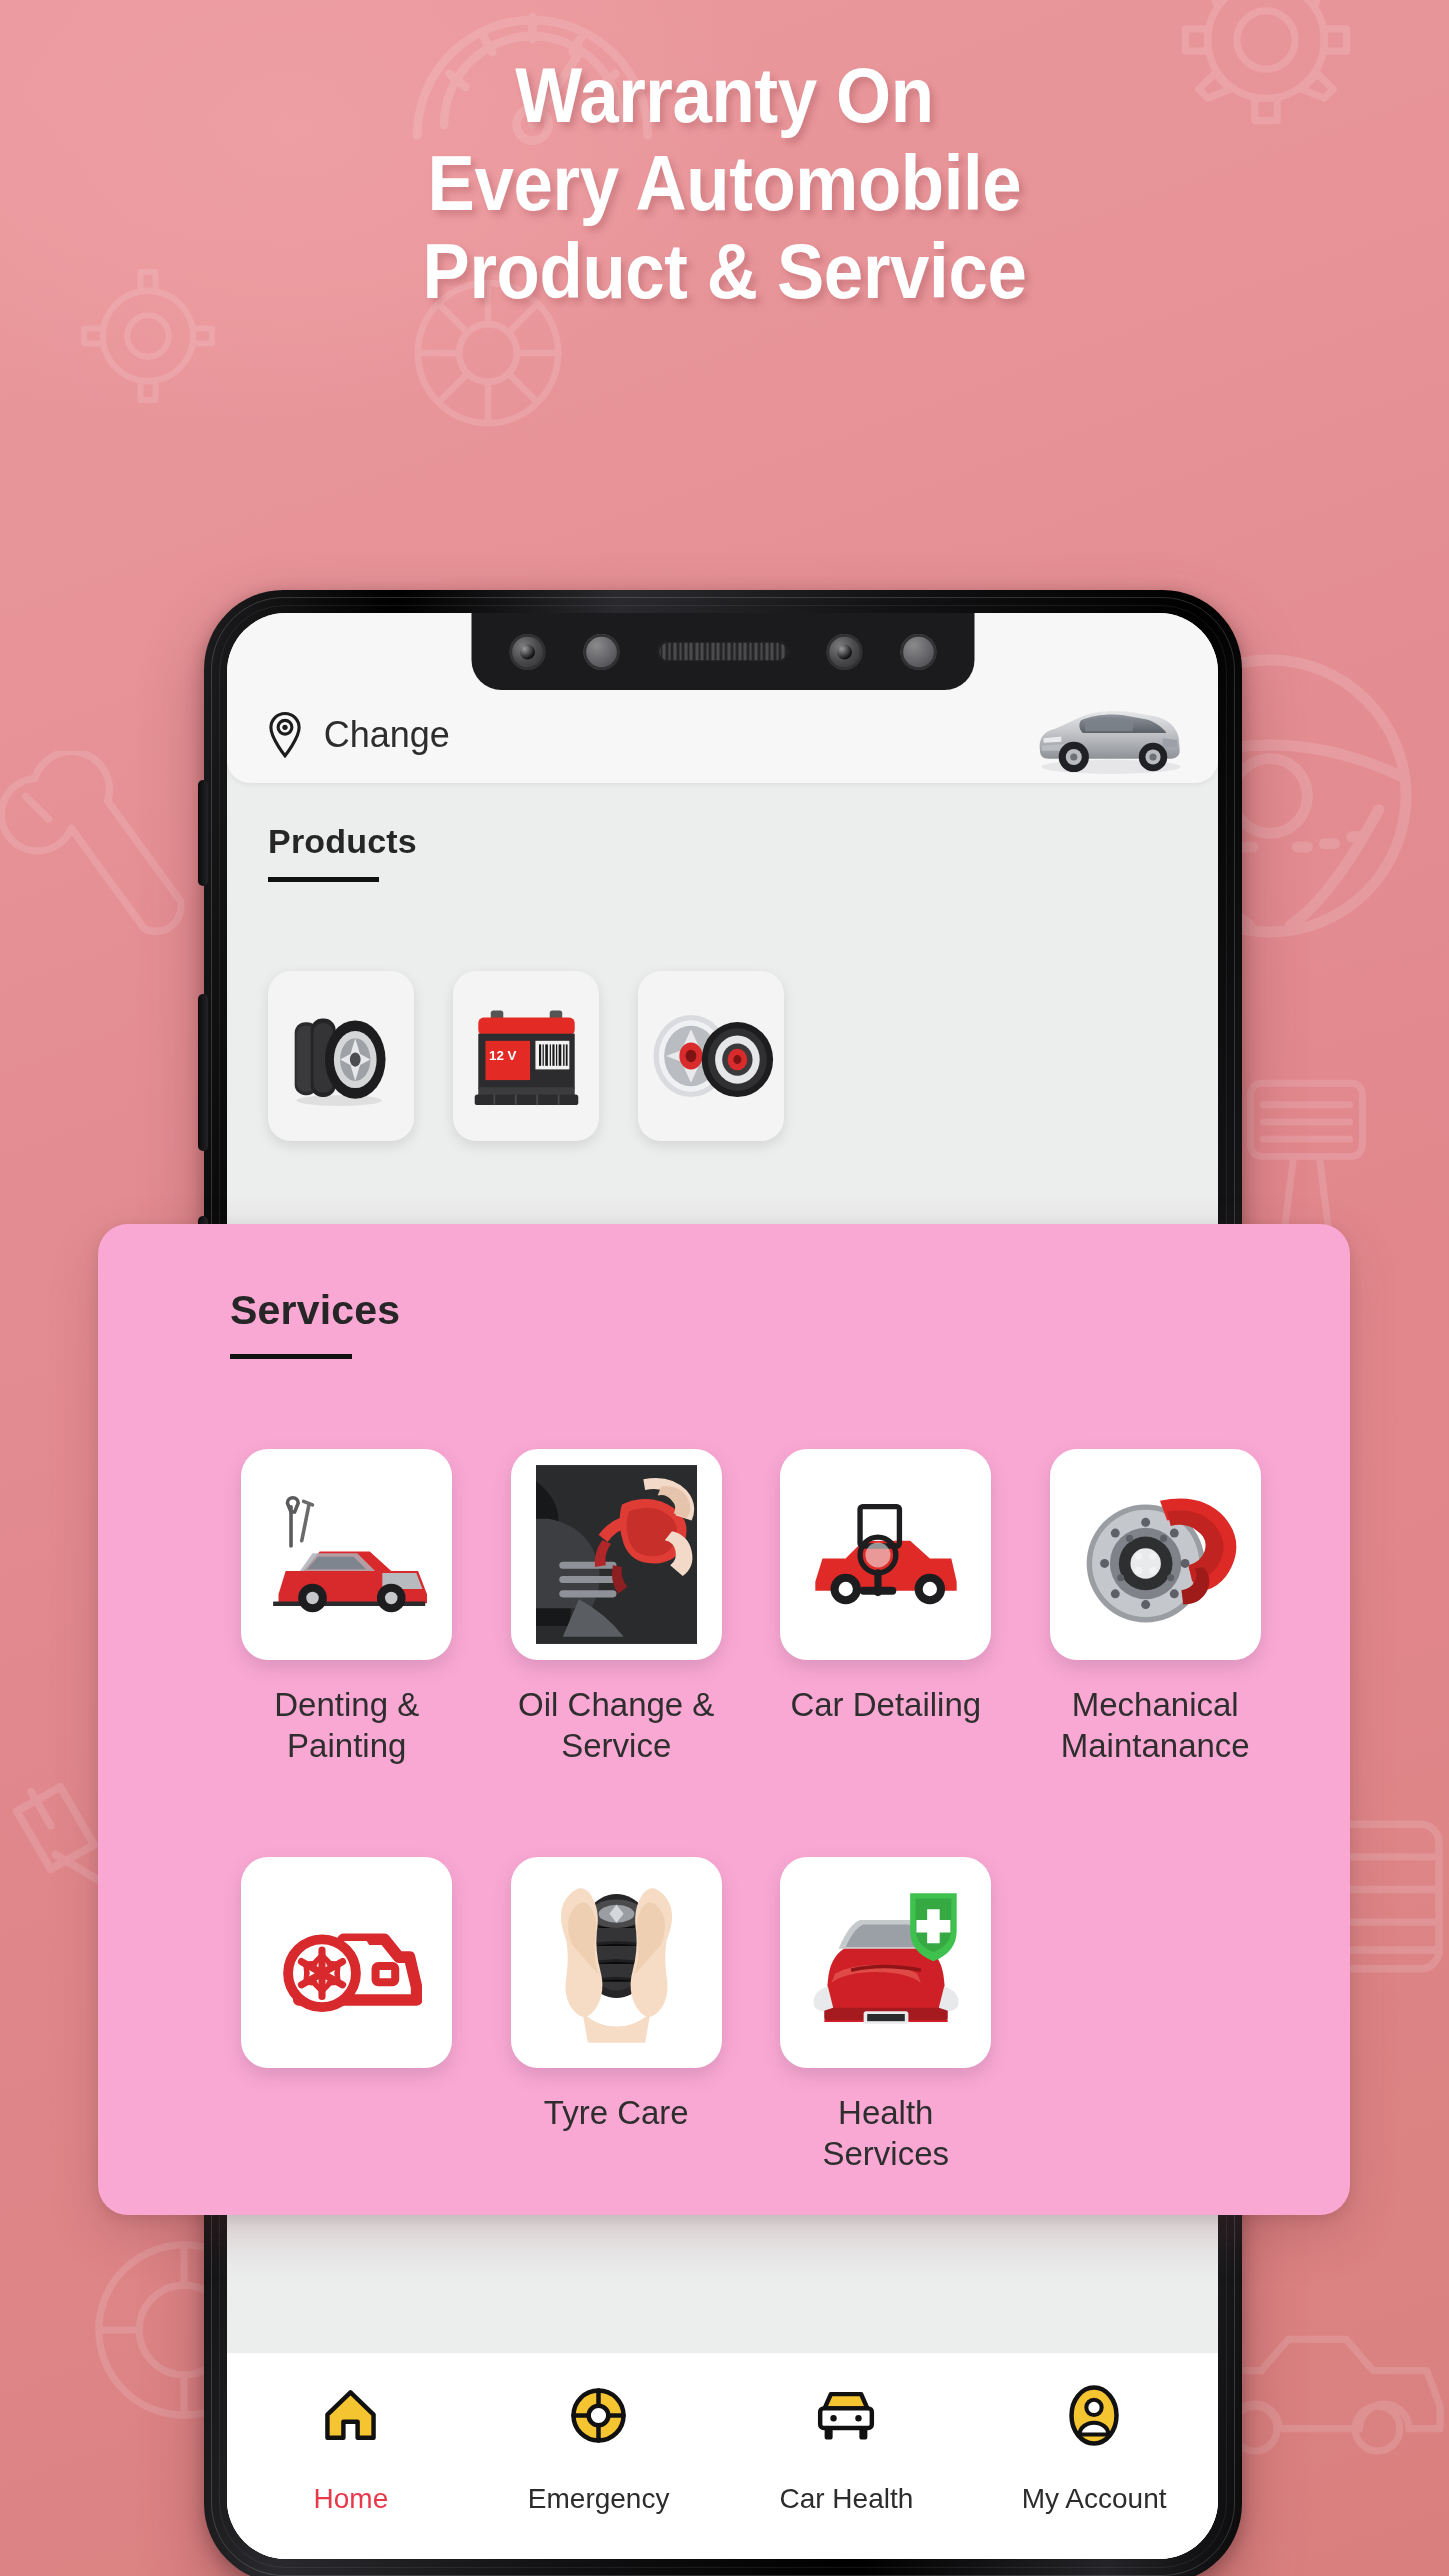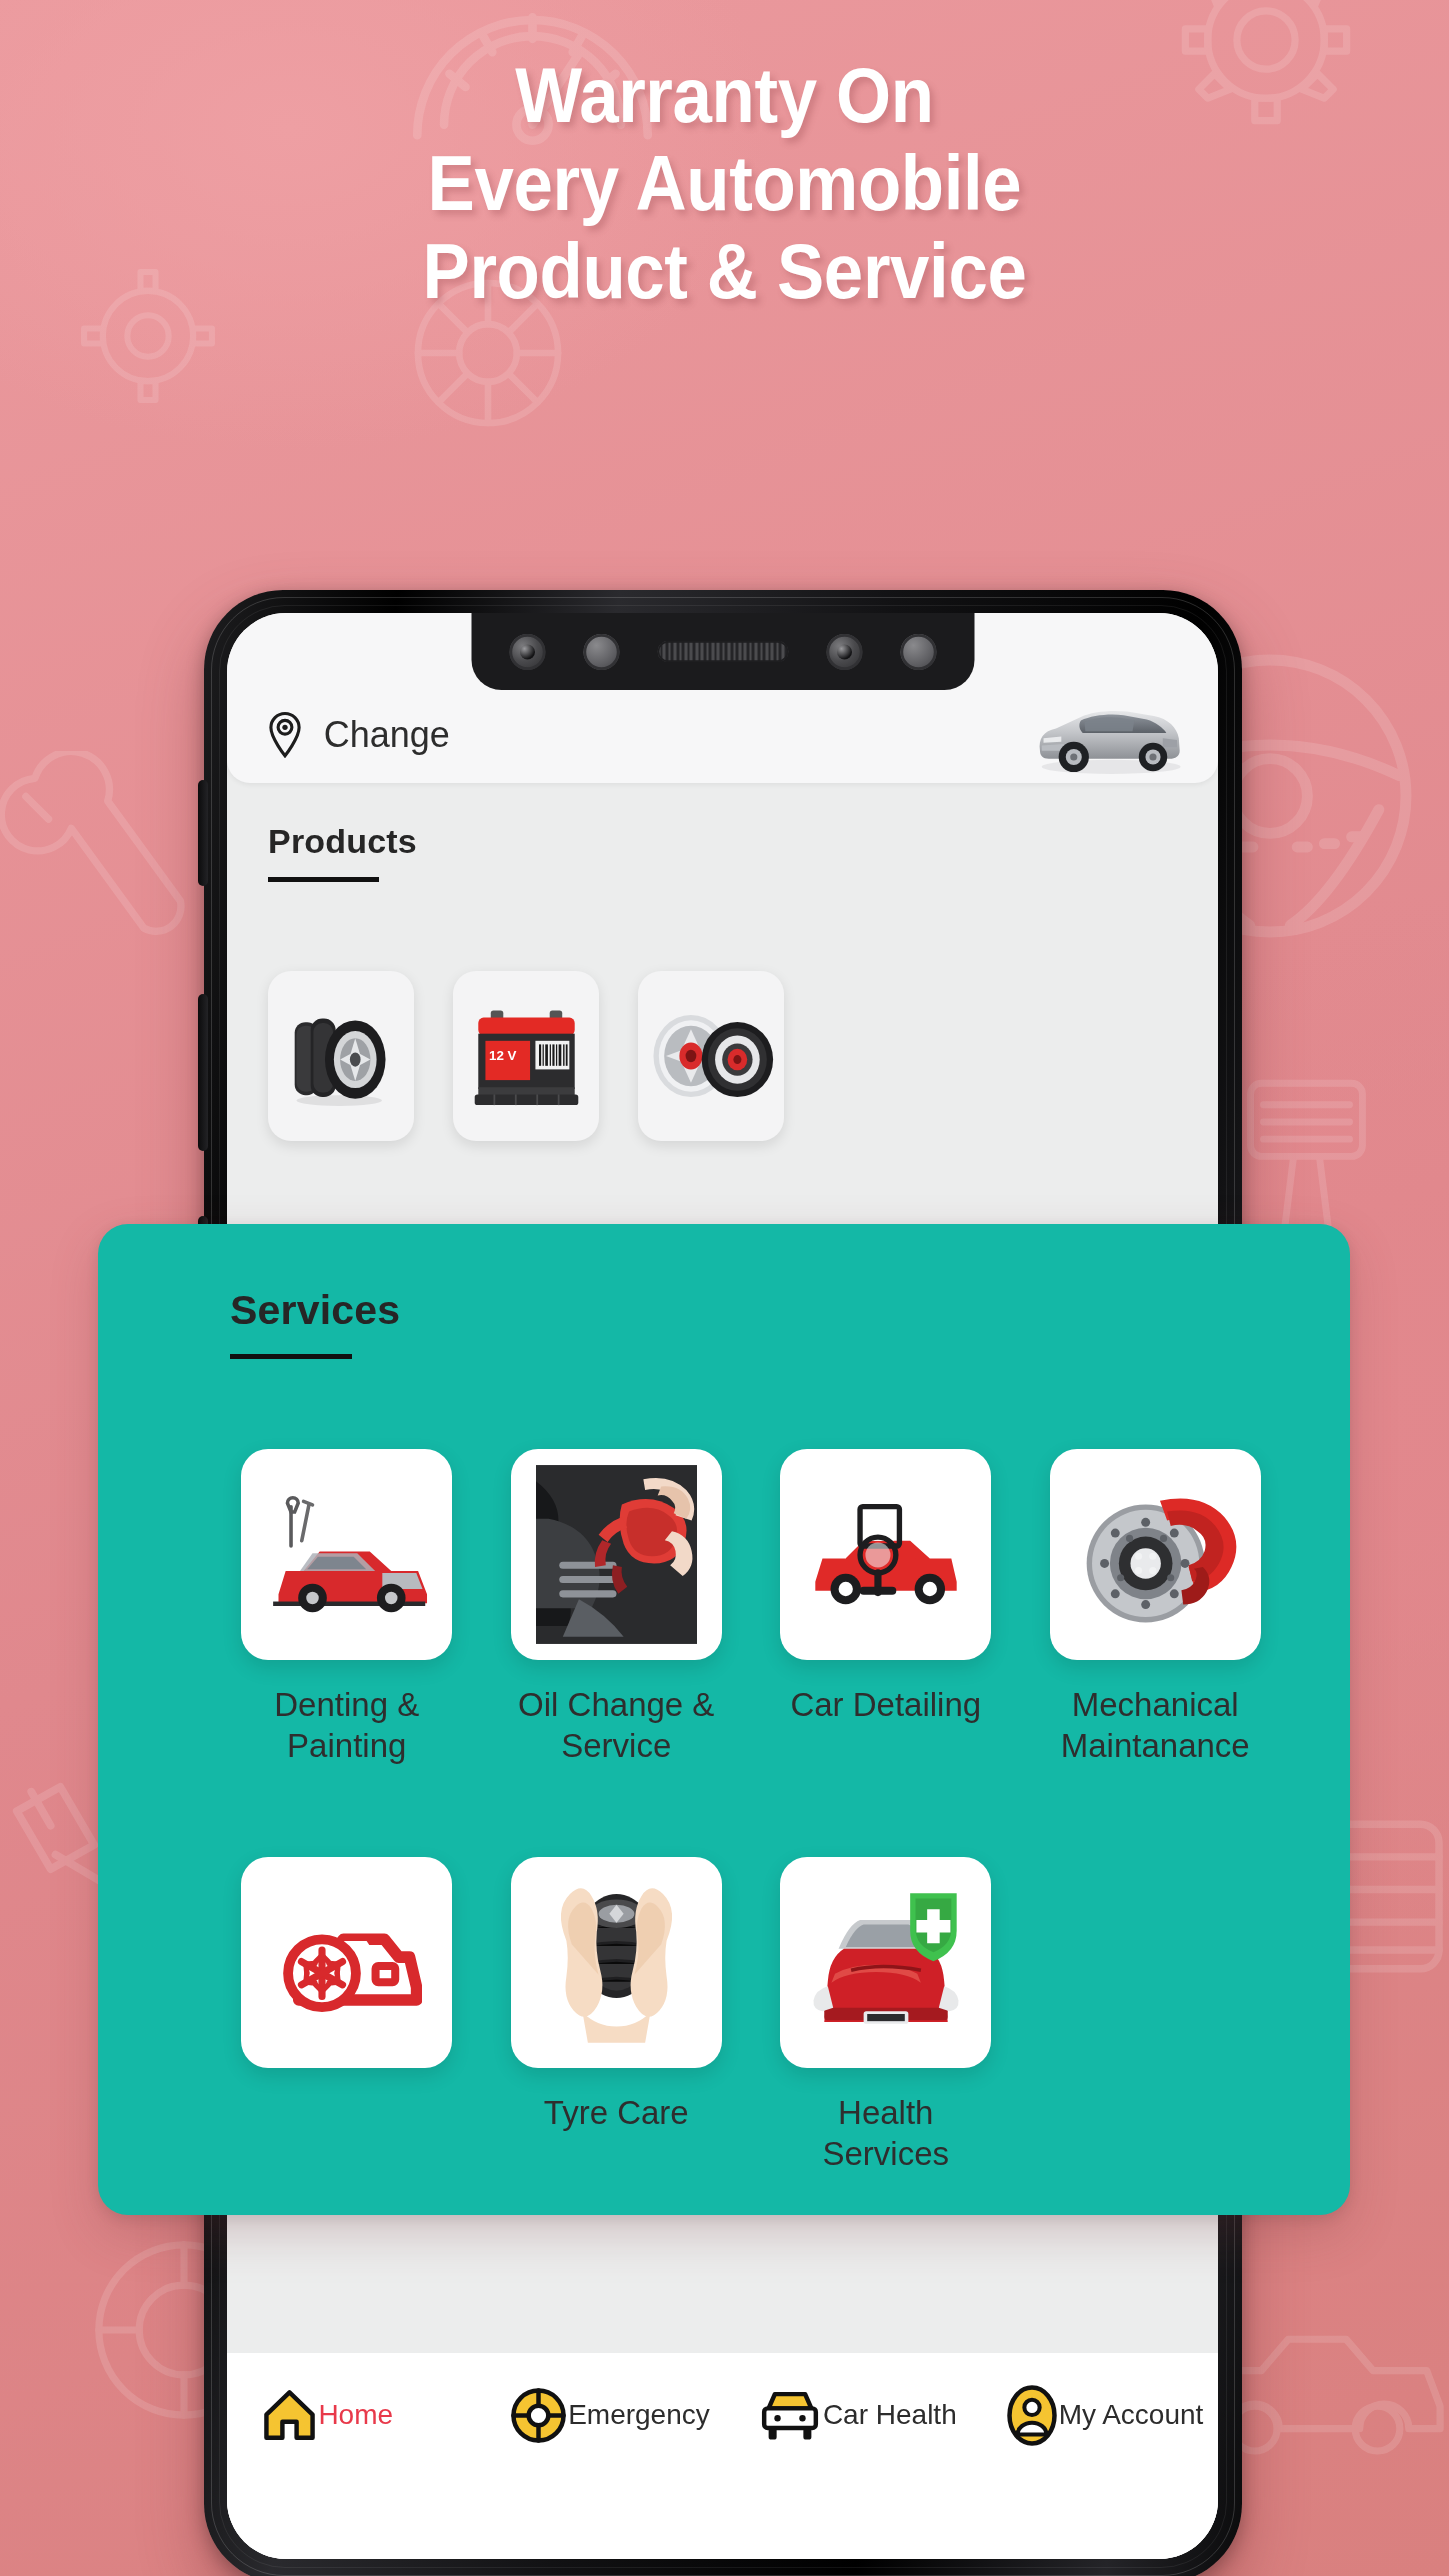--- a/index.html
+++ b/index.html
@@ -154,33 +154,33 @@
   #emerg-head { position:absolute; left:41px; top:1206px; }
 
   
   #bottomnav {
     position:absolute; left:0; bottom:0; width:100%; height:206px;
     background:#fff; z-index:25;
     display:flex; align-items:flex-start; justify-content:space-around;
     padding-top:30px;
   }
   .nav-item {
-    display:flex; align-items:center;
-    width:179px;
+    display:flex; flex-direction:column; align-items:center;
+    gap:36px; width:179px;
   }
   .nav-ico { height:64px; display:flex; align-items:center; justify-content:center; }
   .nav-lbl { font-size:28px; color:#2c2c2c; white-space:nowrap; }
   .nav-item.active .nav-lbl { color:#e8394a; }
 
   
   #services-card {
     position:absolute;
     left:98px; top:1224px;
     width:1252px; height:991px;
-    background:#14b8a6;
+    background:#f9a8d4;
     border-radius:30px;
     box-shadow:0 19.7px 48px rgba(120,55,60,.22), 0 3.6px 12.5px rgba(0,0,0,.10);
     z-index:40;
   }
   #services-head { position:absolute; left:132px; top:63px; }
   #services-head .sec-head { font-size:41px; }
   #services-head .sec-rule { width:122px; height:5.4px; margin-top:19.7px; }
 
   .svc-grid {
     position:absolute; left:114px; right:60px;

